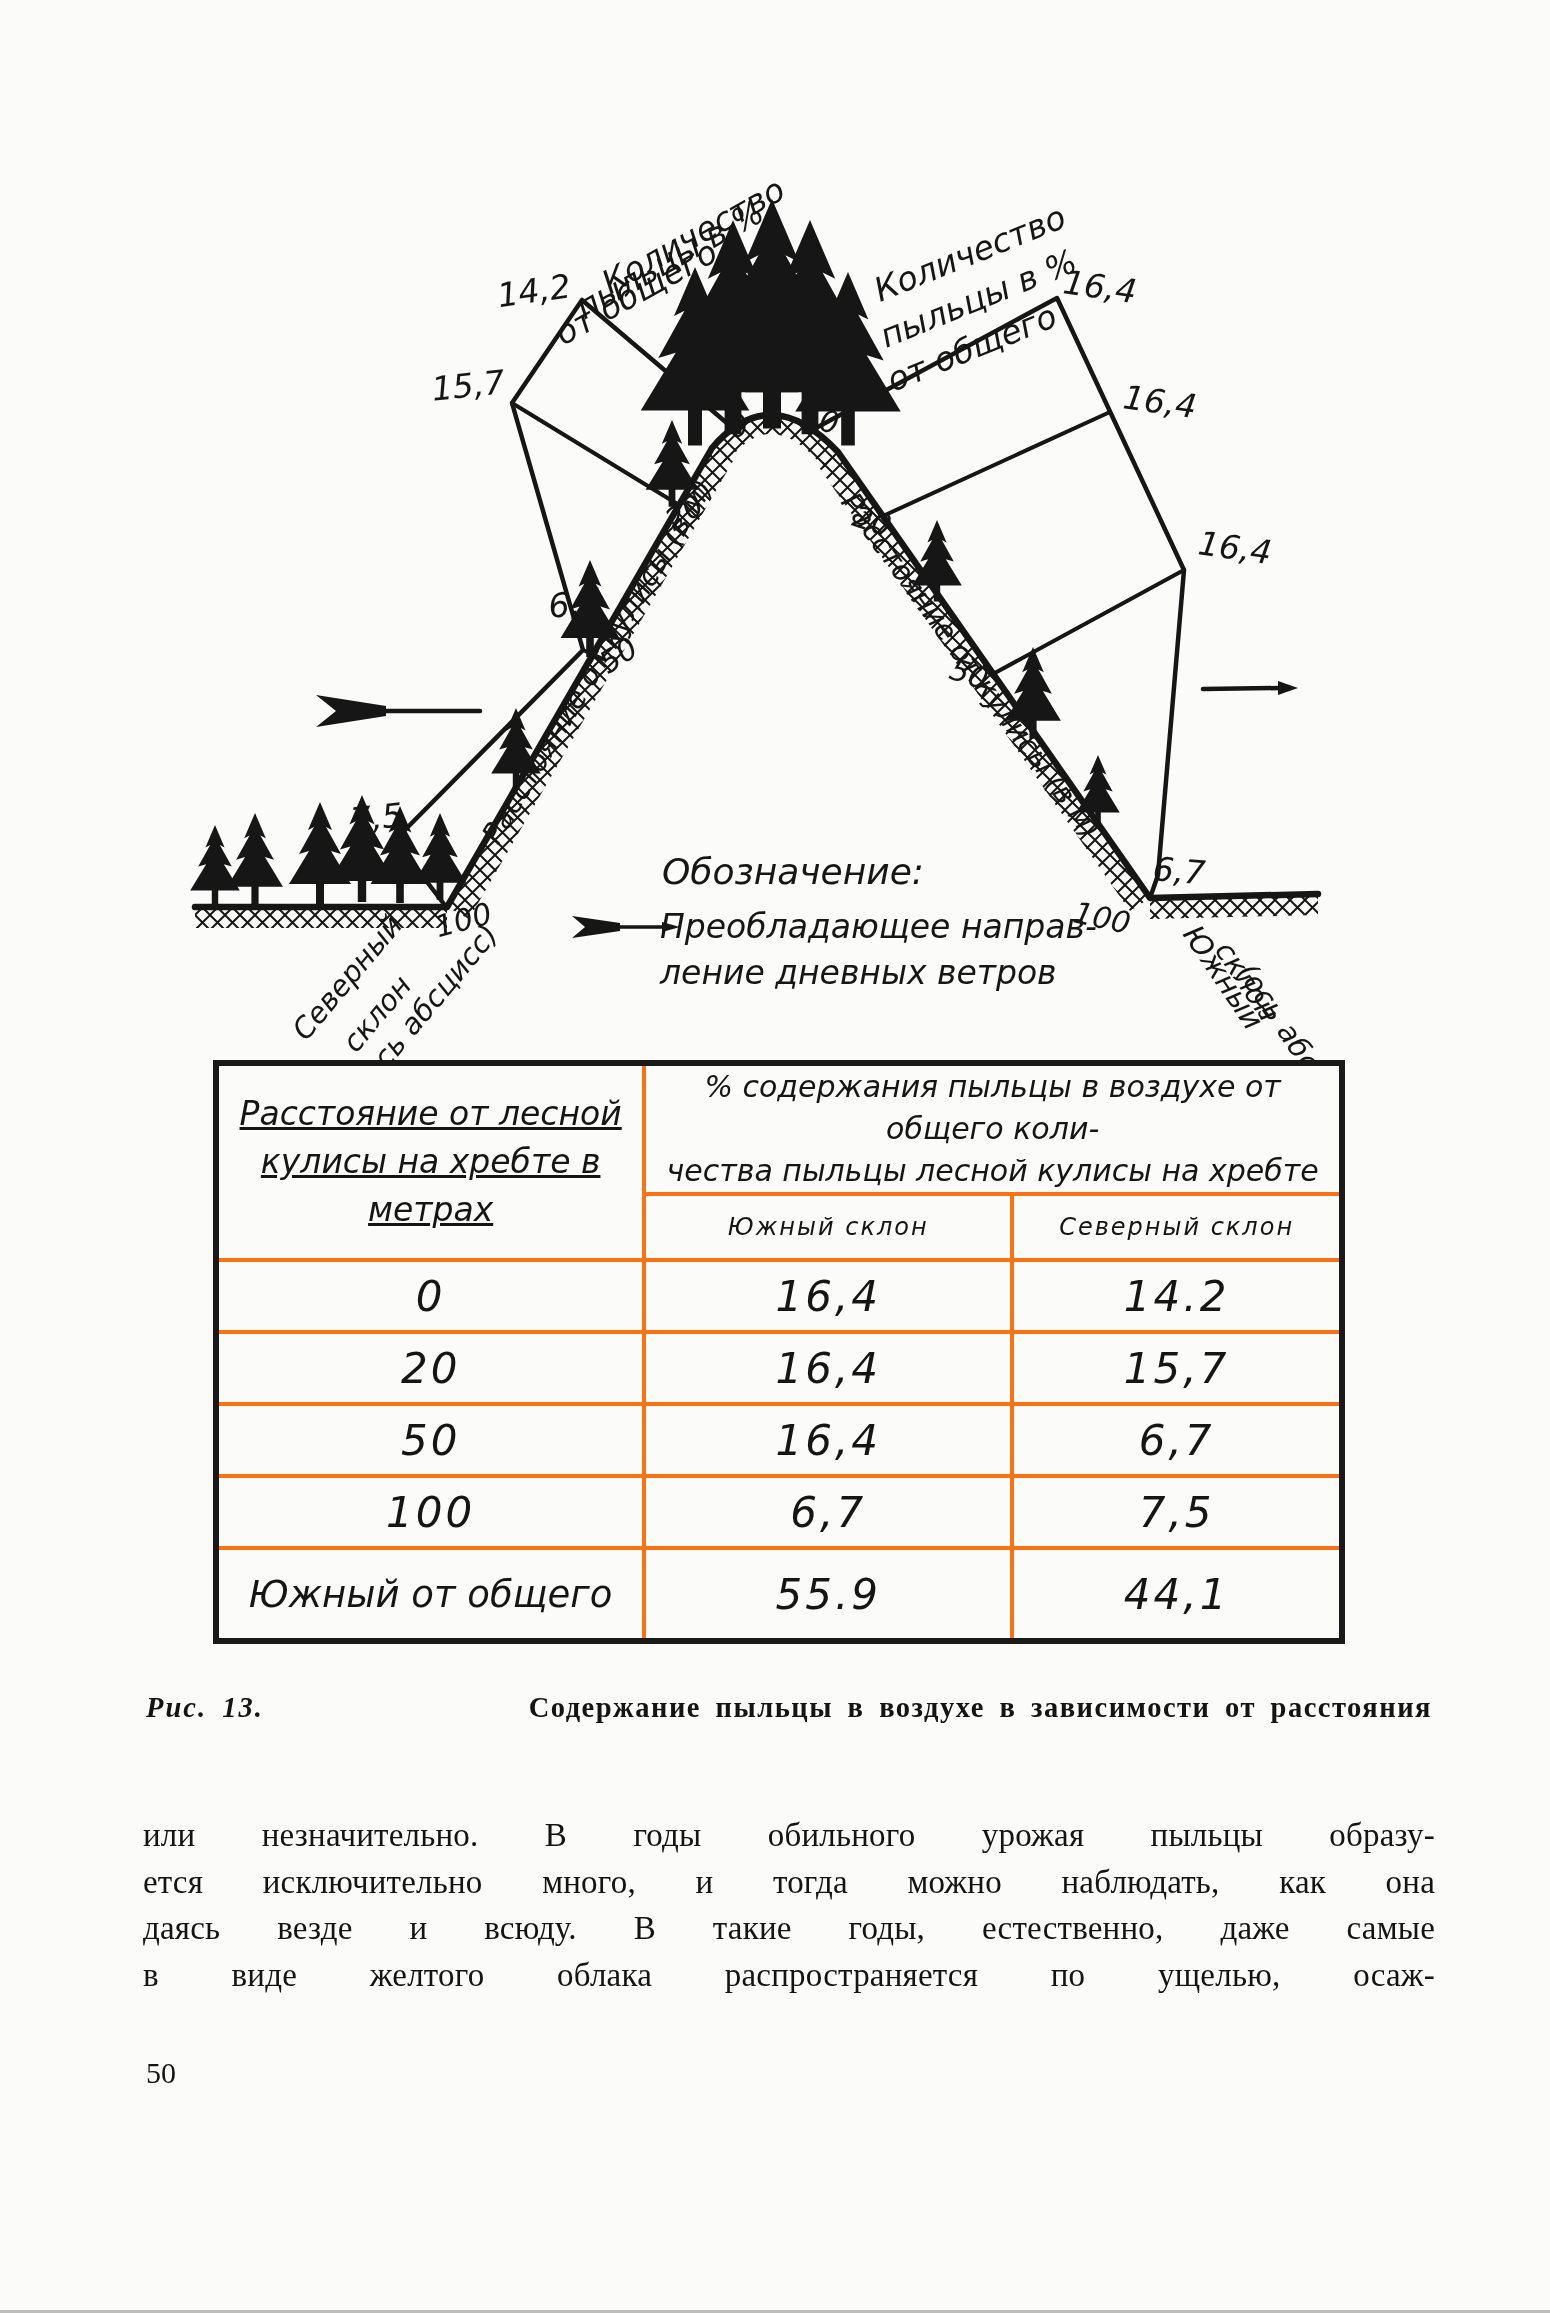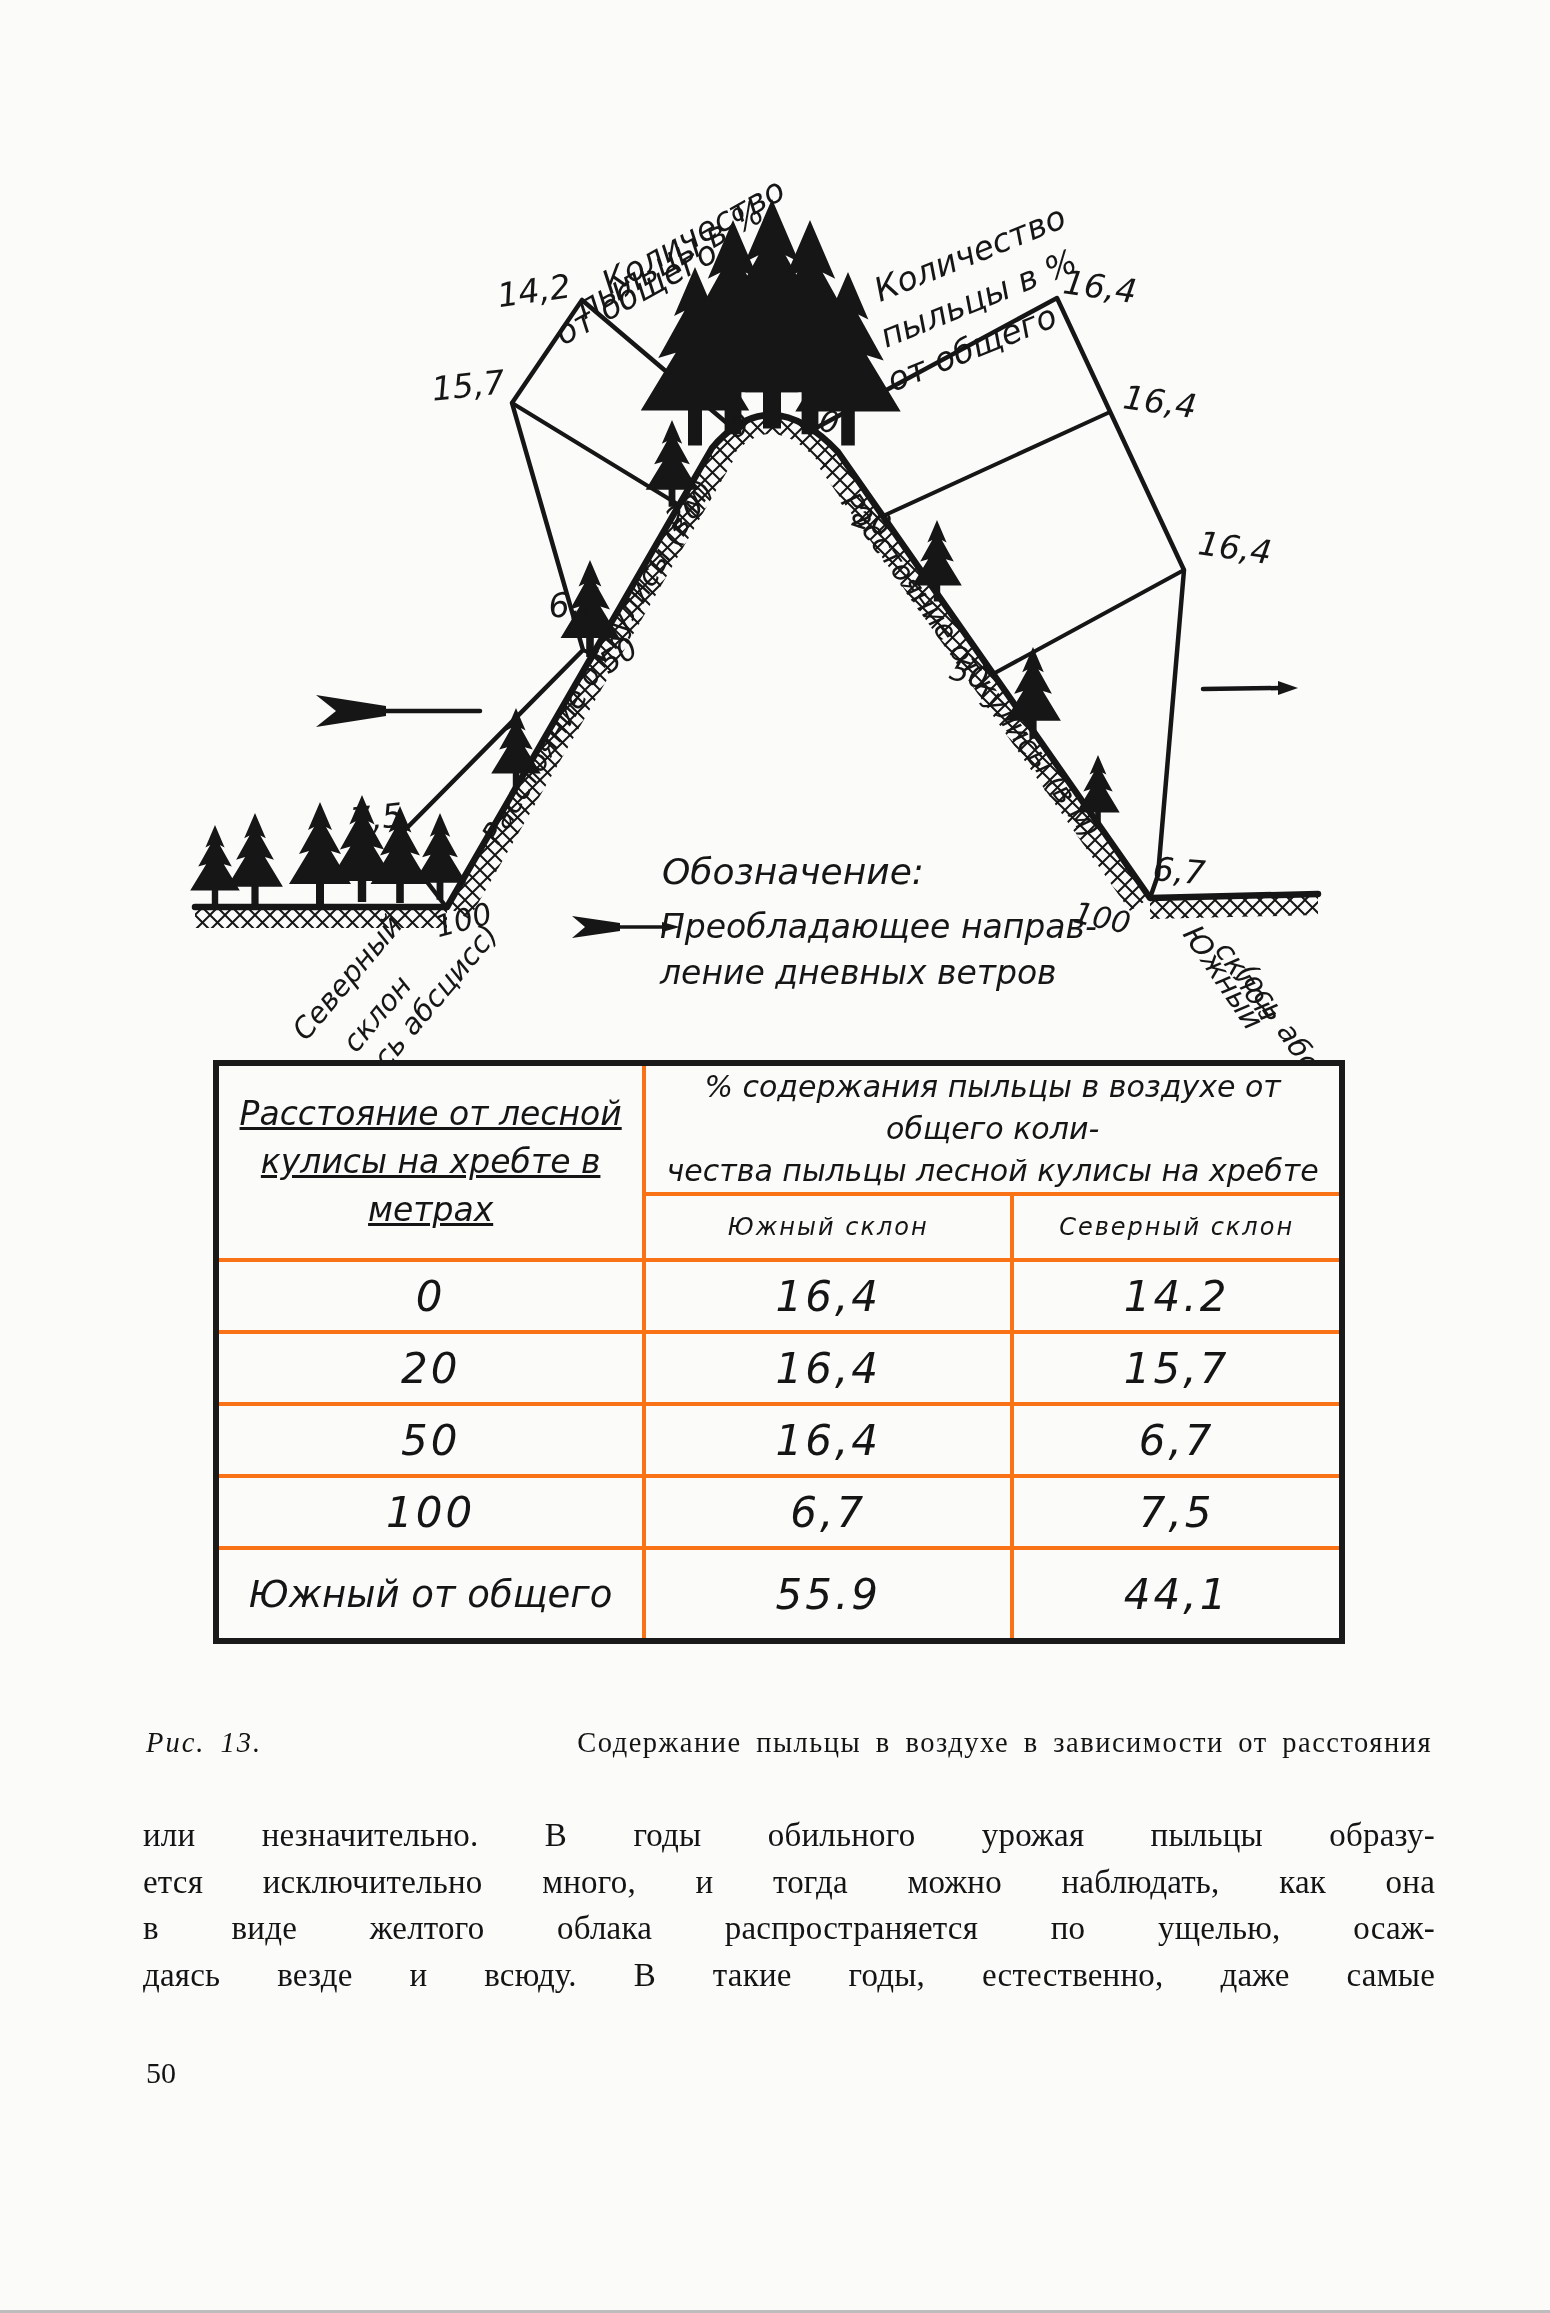--- a/index.html
+++ b/index.html
@@ -27,21 +27,21 @@
   #data-table{border:6px solid #1a1a1a;}
   .col-d{width:426px;} .col-s{width:366px;} .col-n{width:328px;}
   .th-dist{font-size:33px;line-height:1.45;padding:0 30px;text-decoration:underline;}
   .th-group{font-size:30px;line-height:1.4;height:102px;}
   .th-sub{font-size:24px;height:62px;letter-spacing:2px;}
   .cell-num{font-size:42px;height:68px;letter-spacing:3px;}
   .row-total td{border-top:7px solid #1a1a1a;height:88px;}
   .total-label{font-size:37px;}
 
   
-  #caption{position:absolute;left:146px;top:1727px;width:1286px;z-index:2;}
+  #caption{position:absolute;left:146px;top:1692px;width:1286px;z-index:2;font-weight:bold;}
   #caption .cap-line1{
     font-size:28.5px;letter-spacing:1.5px;word-spacing:6px;
     text-align:justify;text-align-last:justify;white-space:nowrap;
     display:flex;justify-content:space-between;
   }
   #caption .cap-line1 span{white-space:nowrap;}
   #caption .fig-label{font-style:italic;letter-spacing:2px;}
   #caption .cap-line2{
     margin-top:10px;font-size:28.5px;letter-spacing:1.5px;word-spacing:7px;text-align:center;
   }
@@ -233,19 +233,19 @@
   <div id="caption">
     <div class="cap-line1">
       <span class="fig-label">Рис. 13.</span>
       <span>Содержание пыльцы в воздухе в зависимости от расстояния</span>
     </div>
   </div>
 
   <div id="body-text">
     <div class="line">или незначительно. В годы обильного урожая пыльцы образу-</div>
     <div class="line">ется исключительно много, и тогда можно наблюдать, как она</div>
+    <div class="line">даясь везде и всюду. В такие годы, естественно, даже самые</div>
     <div class="line">в виде желтого облака распространяется по ущелью, осаж-</div>
-    <div class="line">даясь везде и всюду. В такие годы, естественно, даже самые</div>
   </div>
 
   <div id="page-num">50</div>
   <div id="bottom-edge"></div>
 </div>
 
 </body></html>

